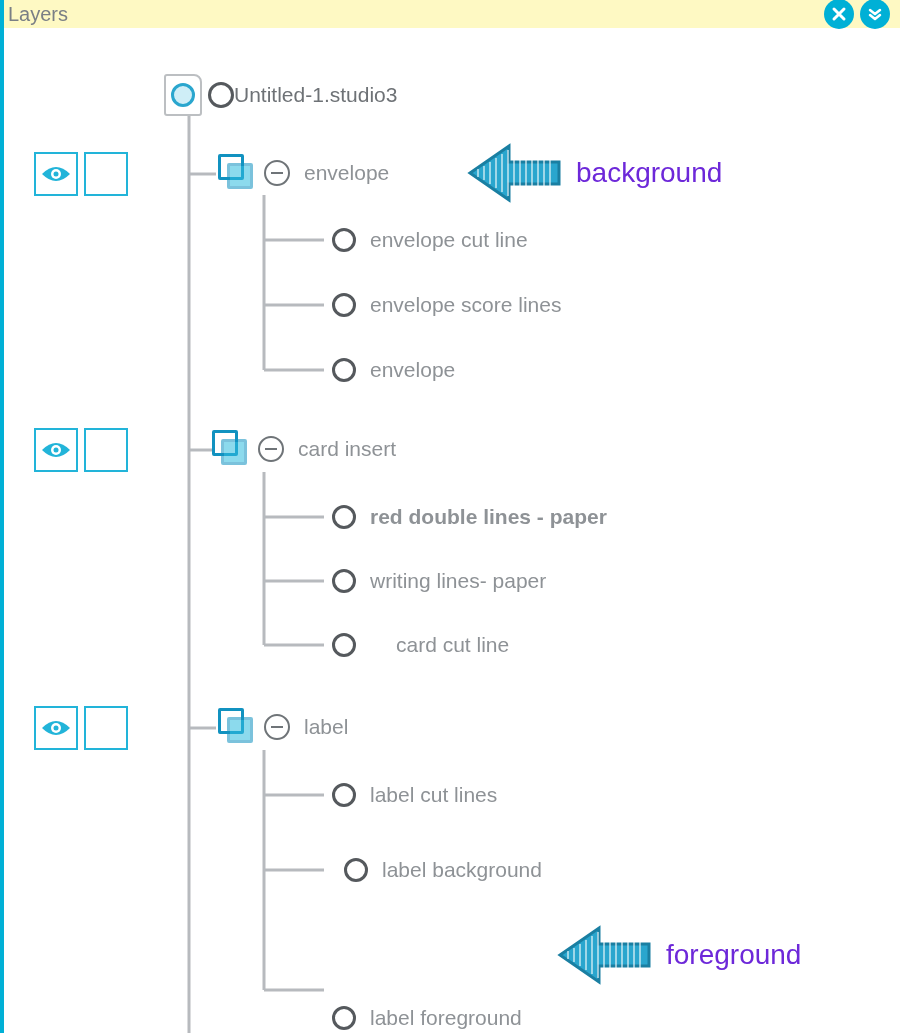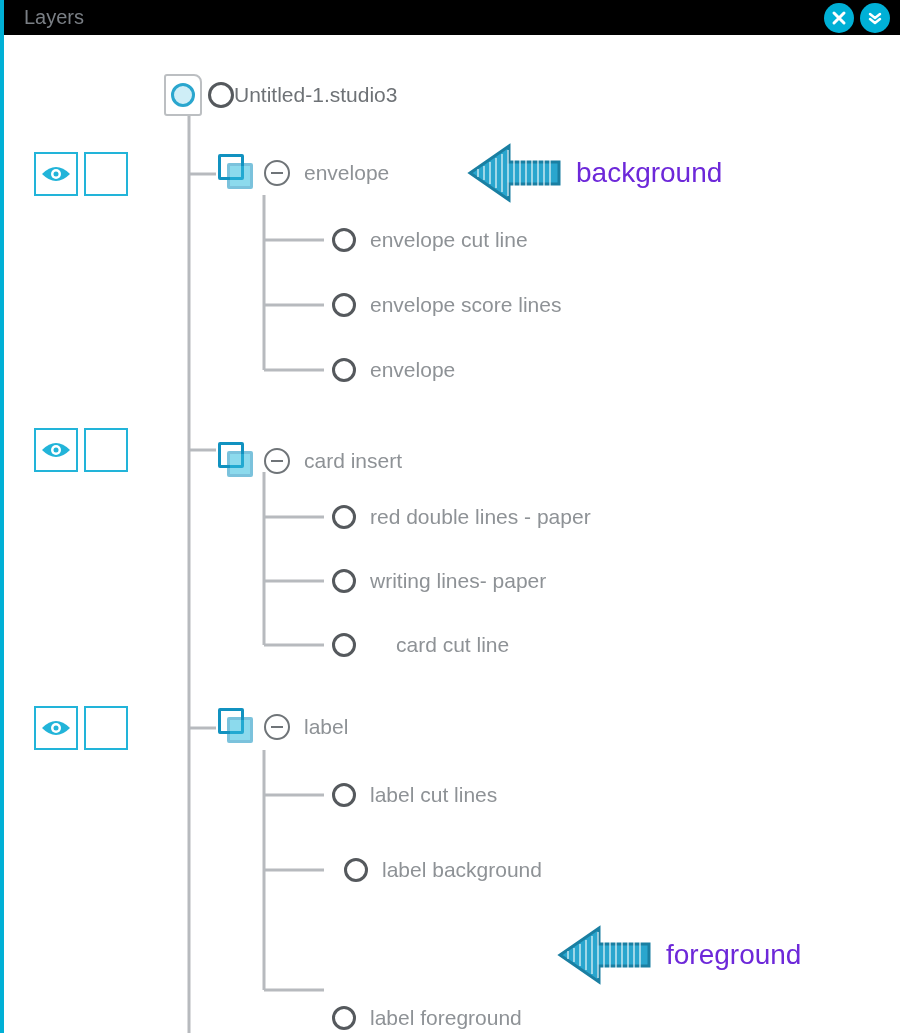--- a/index.html
+++ b/index.html
@@ -1,17 +1,17 @@
 <!DOCTYPE html>
 <html><head>
 <meta charset="utf-8">
 <style>
   html,body{margin:0;padding:0;font-family:"Segoe UI",Arial,sans-serif;background:#fff;}
   .panel{width:900px;height:1033px;position:relative;border-left:4px solid #00b0d6;box-sizing:border-box;}
-  .titlebar{height:35px;background:#000000;display:flex;align-items:center;justify-content:space-between;padding:0 10px 0 20px;font-size:20px;color:#7a7f85;}
+  .titlebar{height:28px;background:#fef9c3;display:flex;align-items:center;justify-content:space-between;padding:0 10px 0 4px;font-size:20px;color:#7a7f85;}
   .titlebar .title{font-weight:400;}
   .title-buttons{display:flex;gap:6px;}
   .circ-btn{width:30px;height:30px;border-radius:50%;background:#00b0d6;display:flex;align-items:center;justify-content:center;}
   .circ-btn svg{display:block;}
   .eye-box,.lock-box{width:44px;height:44px;border:2px solid #22b4d9;box-sizing:border-box;margin-right:6px;display:flex;align-items:center;justify-content:center;}
   .eye-box svg{fill:#22b4d9;}
   .node-label{font-size:21px;color:#8e9296;margin-left:14px;}
   .root-label{font-size:21px;color:#6e7276;}
 
   .row{display:flex;align-items:center;position:absolute;}
@@ -117,29 +117,29 @@
   <div class="row" style="left:30px;top:428px;">
     <div class="eye-box">
       <svg width="30" height="20" viewBox="0 0 30 20">
           <path d="M1 10 Q15 -4 29 10 Q15 24 1 10 Z" fill="#22b4d9"></path>
           <circle cx="15" cy="10" r="5" fill="#fff"></circle>
           <circle cx="15" cy="10" r="2.5" fill="#22b4d9"></circle>
         </svg>
     </div>
     <div class="lock-box"></div>
   </div>
-  <div class="row" style="left:214px;top:430px;margin-top:12px;">
+  <div class="row" style="left:208px;top:430px;">
     <span class="stackrects">
         <span class="r1"></span>
         <span class="r2"></span>
       </span>
     <span class="collapse-btn"></span>
     <span class="node-label">card insert</span>
   </div>
-  <div class="row" style="left:328px;top:505px;">
+  <div class="row" style="left:328px;top:505px;font-weight:bold;">
     <span class="leaf-circle"></span>
     <span class="node-label">red double lines - paper</span>
   </div>
   <div class="row" style="left:328px;top:569px;">
     <span class="leaf-circle"></span>
     <span class="node-label">writing lines- paper</span>
   </div>
   <div class="row" style="left:328px;top:633px;gap:26px;">
     <span class="leaf-circle"></span>
     <span class="node-label">card cut line</span>

